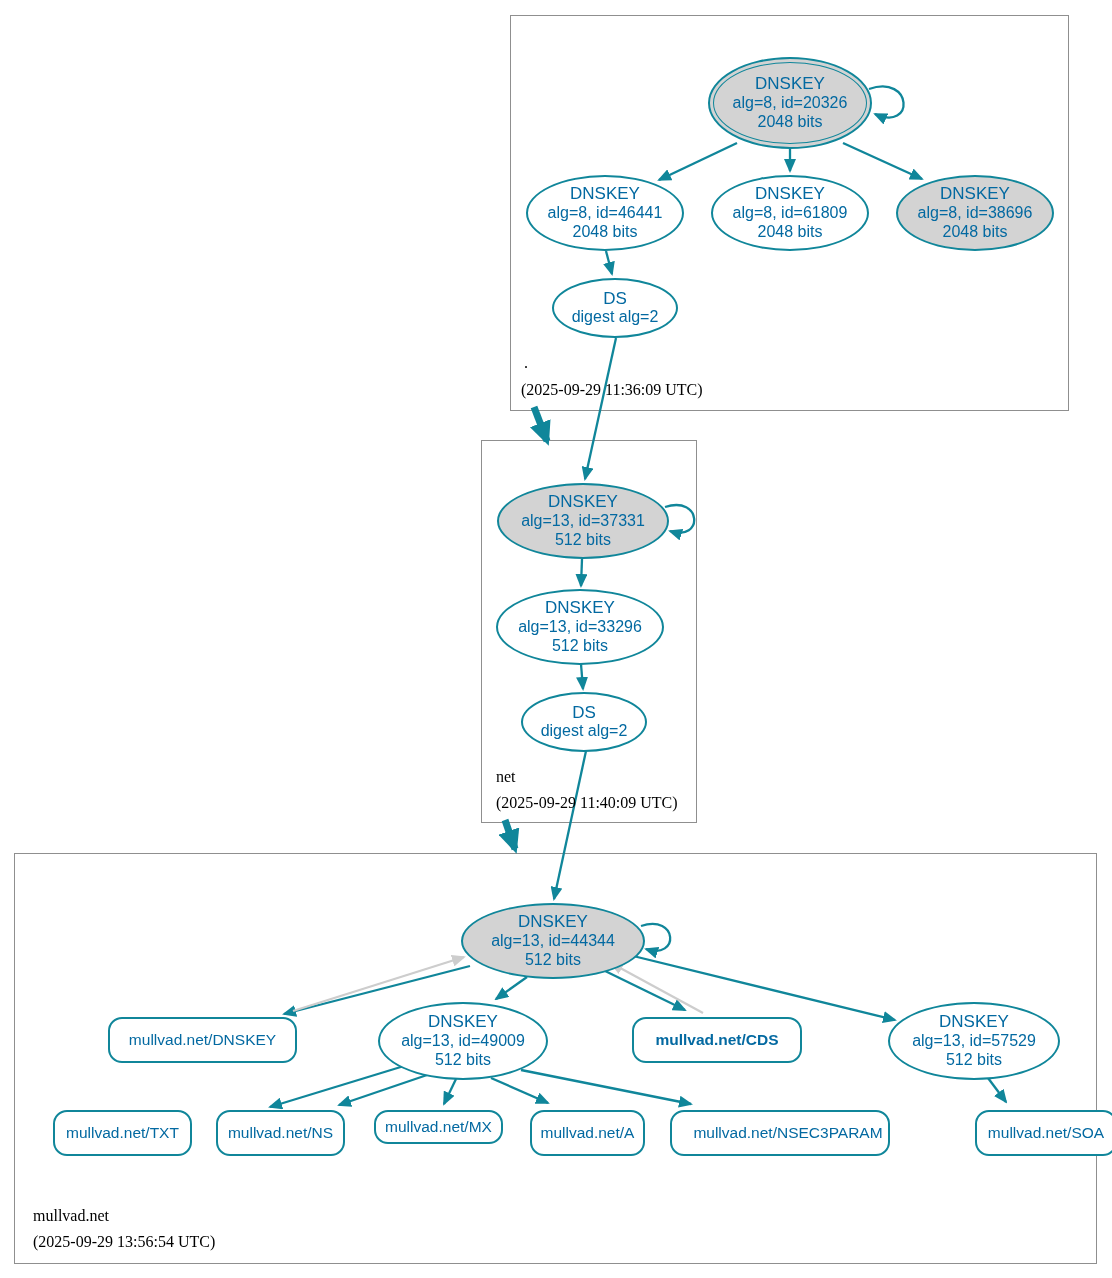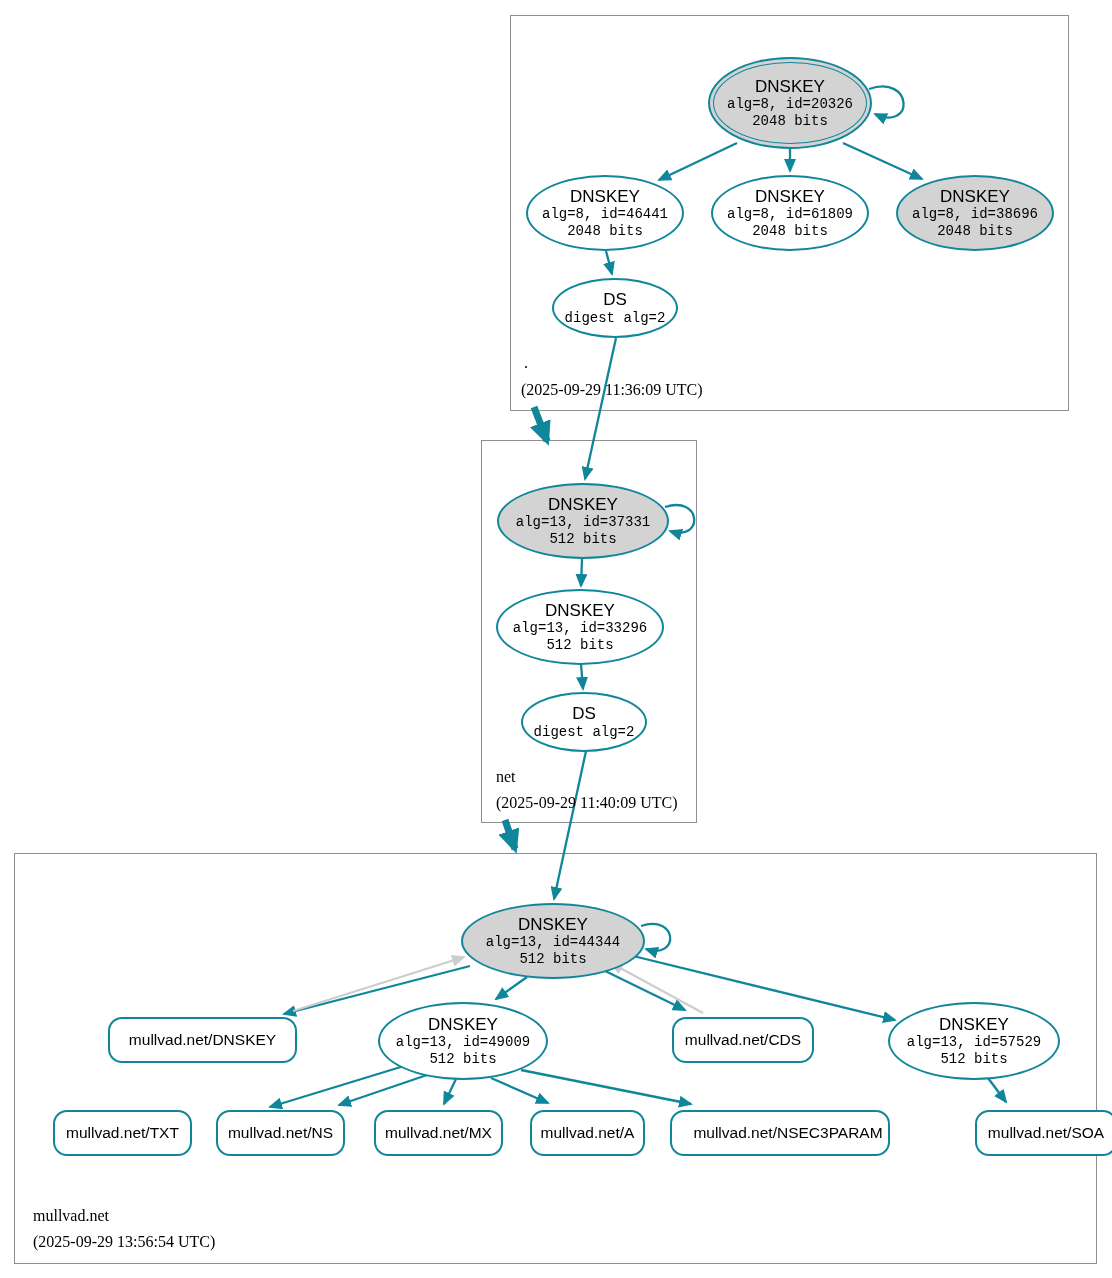--- a/index.html
+++ b/index.html
@@ -10,28 +10,28 @@
   .zone-box{
     position:absolute;border:1px solid #8f8f8f;background:transparent;z-index:0;
   }
   .edges{position:absolute;left:0;top:0;z-index:1;}
   .edge{stroke:#10869a;stroke-width:2.3;fill:none;}
   .edge.thick{stroke-width:7;}
   .edge-gray{stroke:#cdcdcd;stroke-width:2.3;fill:none;}
   .node{
     position:absolute;box-sizing:border-box;z-index:2;
     display:flex;flex-direction:column;align-items:center;justify-content:center;
-    background:#ffffff;border:2.2px solid #10869a;text-align:right;color:#000000;
+    background:#ffffff;border:2.2px solid #10869a;text-align:right;color:#0369a1;
   }
   .ellipse{border-radius:50%;}
   .gray{background:#d3d3d3;}
   .ring{position:absolute;inset:3px;border:1.6px solid #10869a;border-radius:50%;pointer-events:none;}
   .rrect{border-radius:14px;font-family:"Liberation Sans",sans-serif;font-size:15.5px;}
   .t1{font-family:"Liberation Sans",sans-serif;font-size:17px;line-height:1.15;}
-  .t2{font-family:Liberation Mono, monospace;font-size:14px;line-height:1.18;}
+  .t2{font-family:Liberation Sans, sans-serif;font-size:16px;line-height:1.18;}
   .zlabel{position:absolute;z-index:2;font-family:"Liberation Serif",serif;font-size:16px;color:#000;}
 </style>
 </head>
 <body>
 
 <div class="canvas">
 
   <div class="zone-box" style="left:510px;top:15px;width:557px;height:394px;"></div>
   <div class="zone-box" style="left:481px;top:440px;width:214px;height:381px;"></div>
   <div class="zone-box" style="left:14px;top:853px;width:1081px;height:409px;"></div>
@@ -129,36 +129,36 @@
     <div class="t2">512 bits</div>
   </div>
   <div class="node rrect" style="left:108px;top:1017px;width:189px;height:46px;">
     <div>mullvad.net/DNSKEY</div>
   </div>
   <div class="node ellipse" style="left:378px;top:1002px;width:170px;height:78px;">
     <div class="t1">DNSKEY</div>
     <div class="t2">alg=13, id=49009</div>
     <div class="t2">512 bits</div>
   </div>
-  <div class="node rrect" style="left:672px;top:1017px;width:142px;height:46px;">
+  <div class="node rrect" style="left:632px;top:1017px;width:170px;height:46px;font-weight:bold;">
     <div>mullvad.net/CDS</div>
   </div>
   <div class="node ellipse" style="left:888px;top:1002px;width:172px;height:78px;">
     <div class="t1">DNSKEY</div>
     <div class="t2">alg=13, id=57529</div>
     <div class="t2">512 bits</div>
   </div>
 
   <div class="node rrect" style="left:53px;top:1110px;width:139px;height:46px;">
     <div>mullvad.net/TXT</div>
   </div>
   <div class="node rrect" style="left:216px;top:1110px;width:129px;height:46px;">
     <div>mullvad.net/NS</div>
   </div>
-  <div class="node rrect" style="left:374px;top:1110px;width:129px;height:46px;">
+  <div class="node rrect" style="left:374px;top:1110px;width:129px;height:34px;">
     <div>mullvad.net/MX</div>
   </div>
   <div class="node rrect" style="left:530px;top:1110px;width:115px;height:46px;">
     <div>mullvad.net/A</div>
   </div>
   <div class="node rrect" style="left:670px;top:1110px;width:220px;height:46px;padding-left:16px;">
     <div>mullvad.net/NSEC3PARAM</div>
   </div>
   <div class="node rrect" style="left:943px;top:1110px;width:142px;height:46px;margin-left:32px;">
     <div>mullvad.net/SOA</div>

